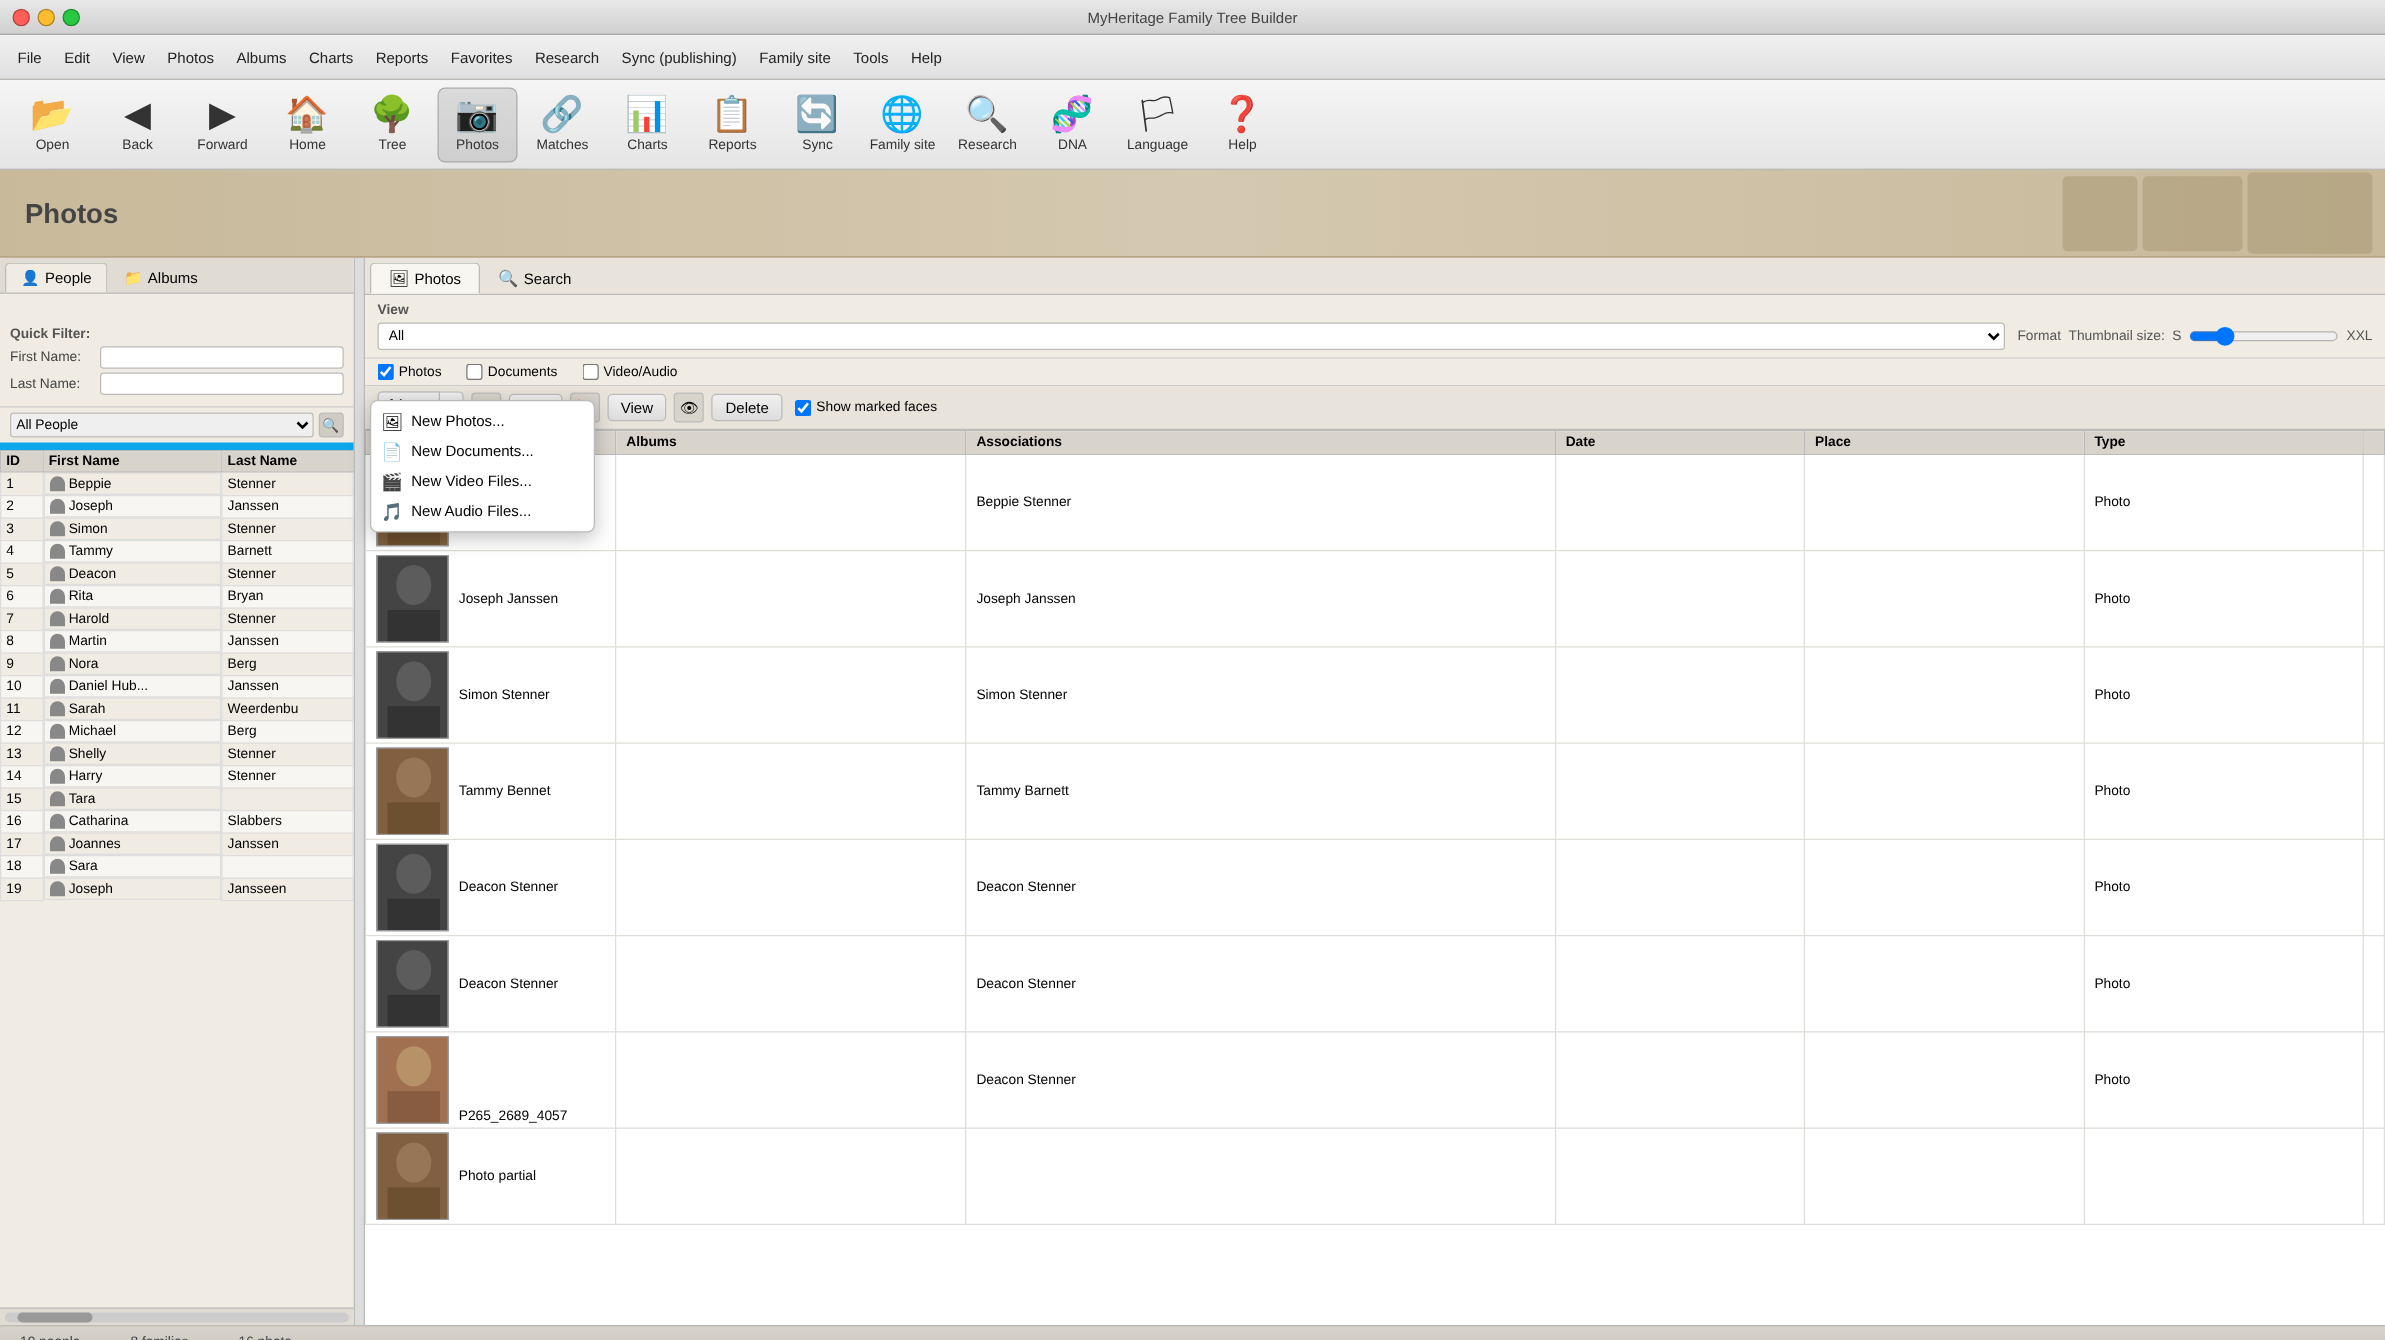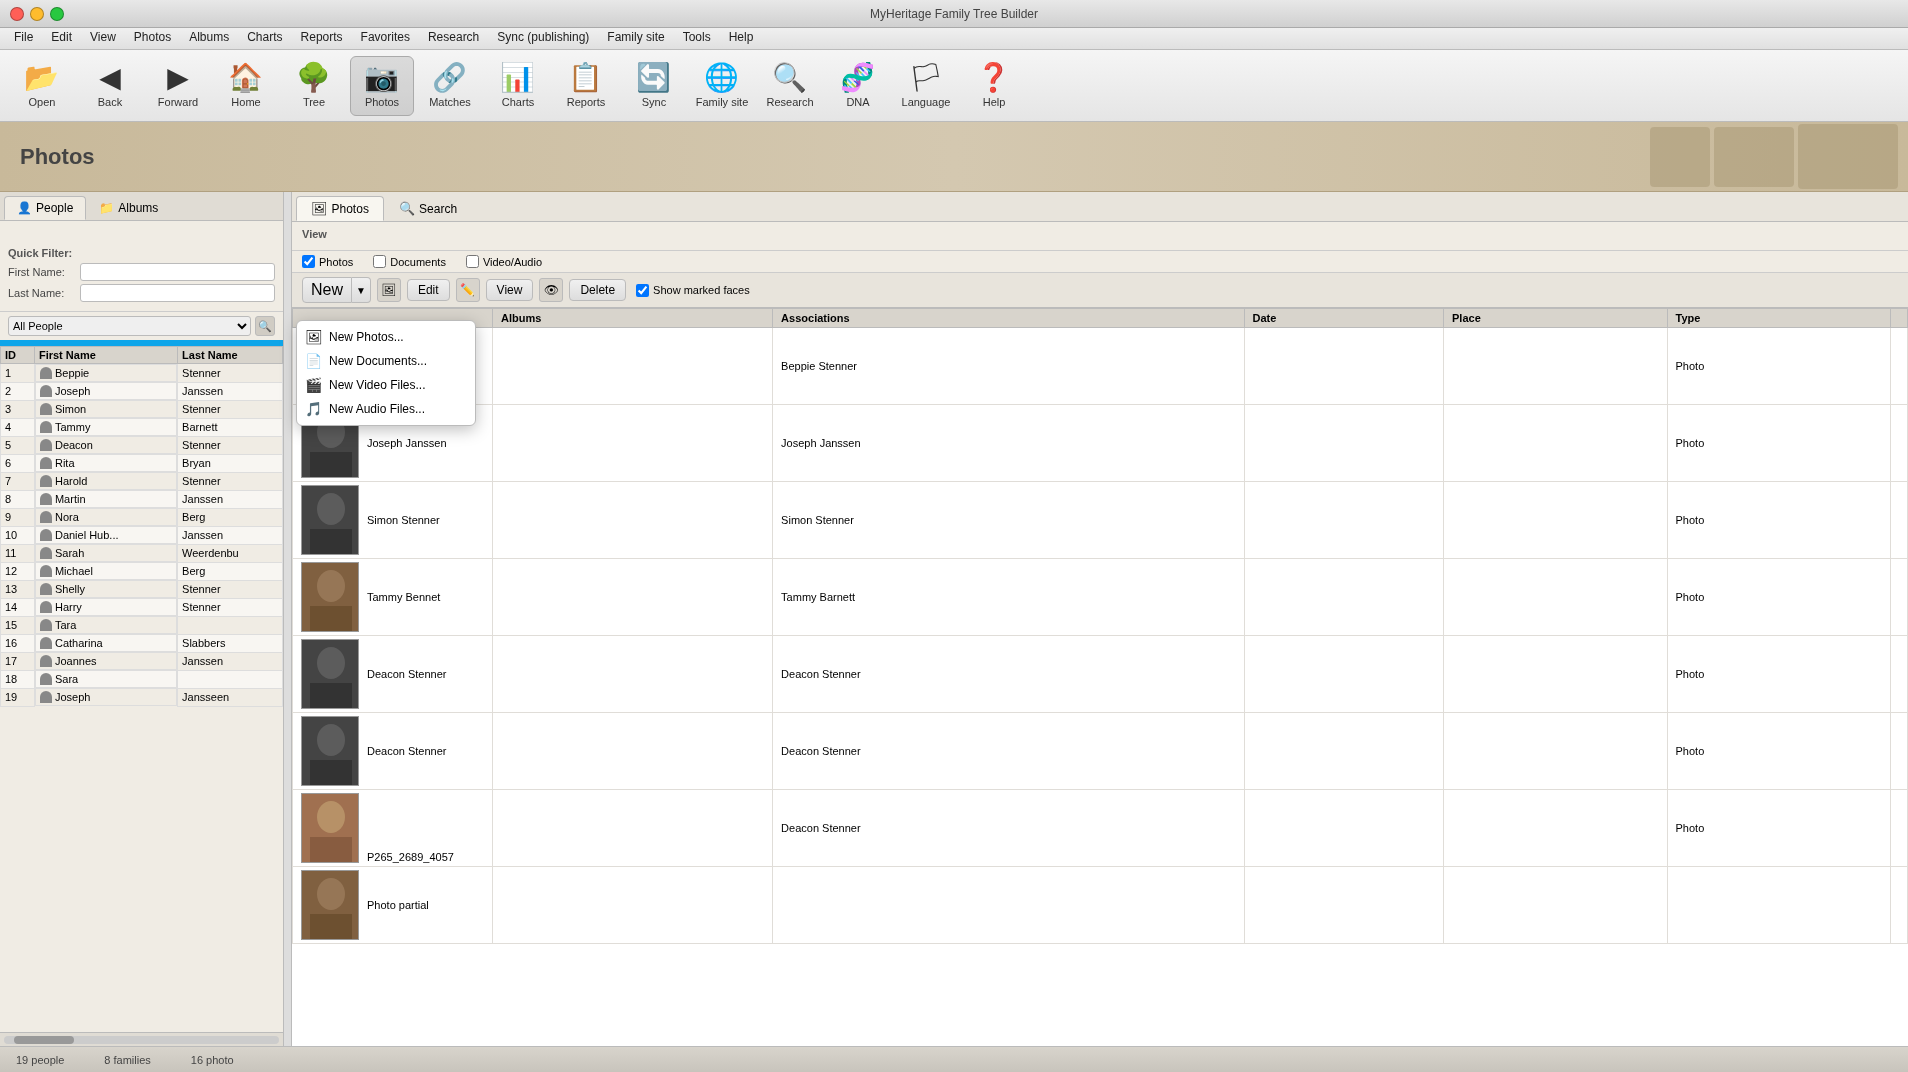--- a/index.html
+++ b/index.html
@@ -38,22 +38,23 @@
     .tb-min { background: #febc2e; }
     .tb-max { background: #28c840; }
     .titlebar-title {
       font-size: 12px;
       color: #444;
     }
 
     
     .menubar {
       background: linear-gradient(to bottom, #f0f0f0, #e0e0e0);
-      height: 22px;
-      display: flex;
+      height: 36px;
+      display: flex;
+      align-items: center;
       padding: 0 6px;
       border-bottom: 1px solid #bbb;
       gap: 2px;
     }
     .menu-item {
       padding: 2px 8px;
       font-size: 12px;
       color: #222;
       cursor: pointer;
       border-radius: 3px;
@@ -737,20 +738,32 @@
         <span>Photos</span>
       </div>
       <div class="tab">
         <span class="tab-icon">🔍</span>
         <span>Search</span>
       </div>
     </div>
 
     <div class="view-bar">
       <div class="view-label">View</div>
+      <div style="display:flex;align-items:center;gap:10px;">
+        <select class="view-select">
+          <option>All</option>
+        </select>
+        <div class="format-section">
+          <span>Format</span>
+          <span>Thumbnail size:</span>
+          <span>S</span>
+          <input type="range" min="0" max="100" value="20" style="width: 120px;">
+          <span>XXL</span>
+        </div>
+      </div>
     </div>
 
     <div class="filter-checks">
       <label class="check-item">
         <input type="checkbox" checked="" style="">
         <span>Photos</span>
       </label>
       <label class="check-item">
         <input type="checkbox" style="">
         <span>Documents</span>

